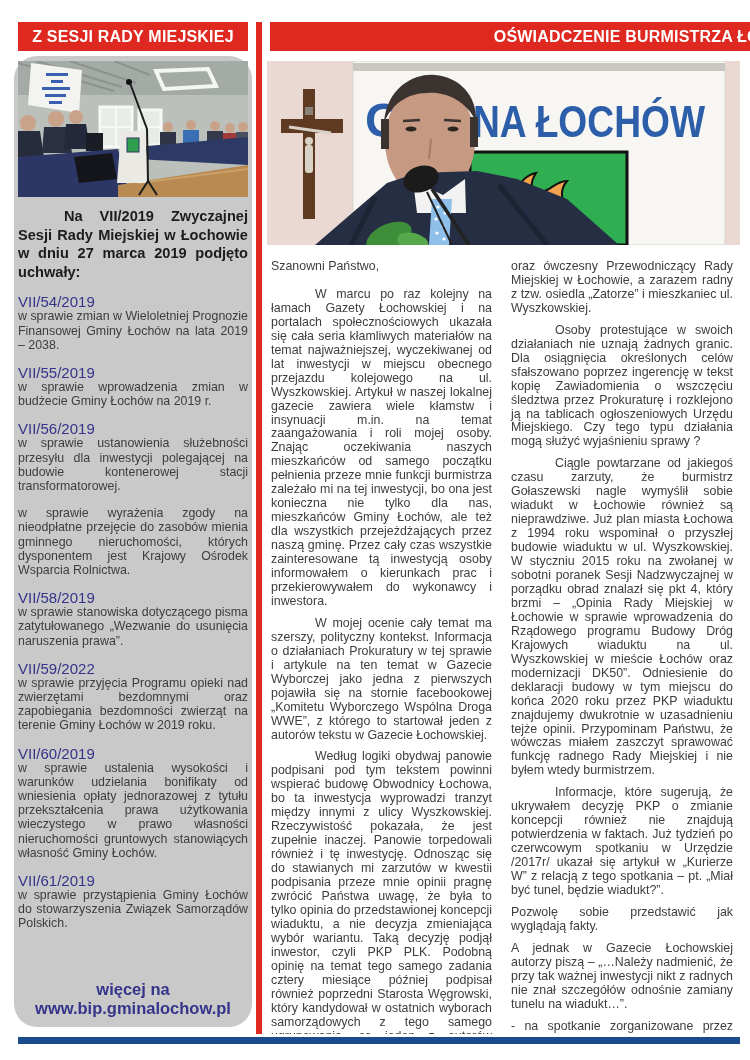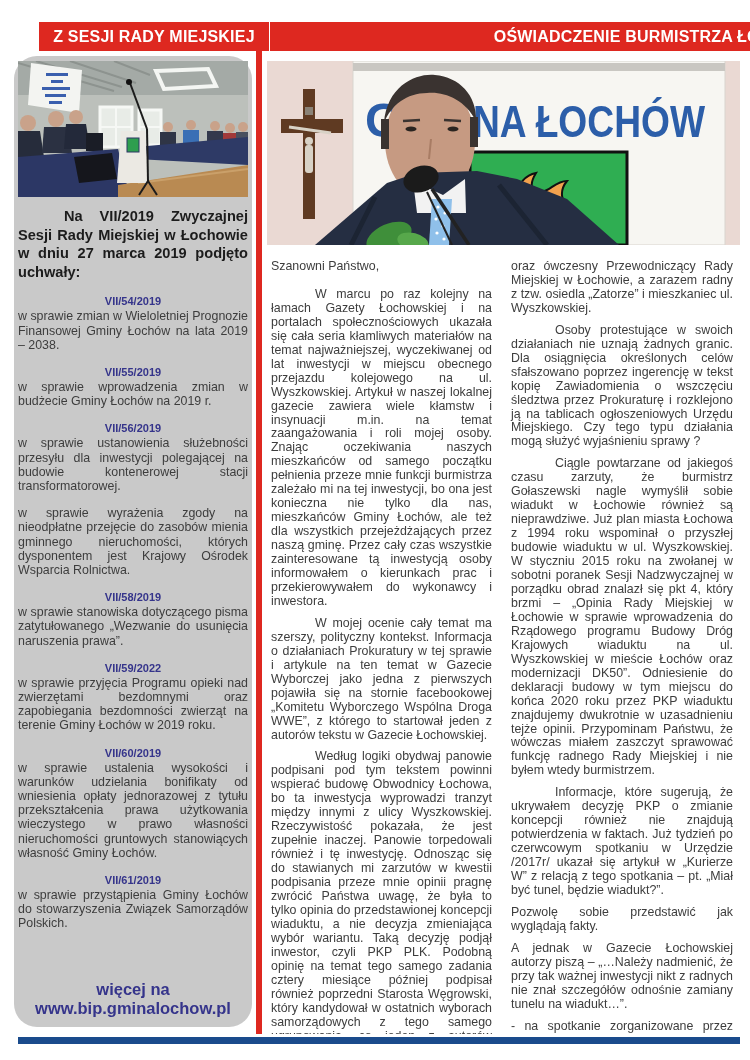--- a/index.html
+++ b/index.html
@@ -7,36 +7,36 @@
   .abs{position:absolute;}
   
   .hdr{background:#de2820;color:#ffffff;font-weight:bold;font-size:16px;
        display:flex;align-items:center;justify-content:center;letter-spacing:.2px;}
   .vdivider{background:#de2820;}
   
   .panel{background:#c9c9c9;}
   .intro{font-size:14.6px;line-height:18.6px;font-weight:bold;color:#1c1c1c;
          text-align:justify;text-indent:46px;margin:10px 0 2px 0;}
   .res{margin-top:13px;}
-  .res .num{color:#35348b;font-weight:bold;font-size:11px;line-height:15px;text-align:center;}
+  .res .num{color:#35348b;font-weight:normal;font-size:15px;line-height:15px;}
   .res .txt{color:#3d3d3d;font-size:12.4px;line-height:14.2px;text-align:justify;}
   .panel-footer{position:absolute;left:0;right:0;bottom:9px;text-align:center;
          color:#35348b;font-weight:bold;font-size:16.5px;}
   
   .stcol{font-size:12.4px;line-height:13.95px;color:#3d3d3d;text-align:justify;overflow:hidden;}
   .stcol p{margin:8px;}
   .stcol p.ind{text-indent:44px;}
   .stcol p.salut{margin-bottom:14px;}
   .bottombar{background:#1a4b8c;}
   svg{display:block;}
 </style>
 </head>
 <body>
 
-<div class="abs hdr" style="left:18px;top:22px;width:230px;height:29px;margin-left:21px;">
+<div class="abs hdr" style="left:18px;top:22px;width:230px;height:29px;">
   <span>Z SESJI RADY MIEJSKIEJ</span>
 </div>
 <div class="abs vdivider" style="left:256px;top:22px;width:6px;height:1012px;"></div>
 <div class="abs hdr" style="left:270px;top:22px;width:552px;height:29px;justify-content:flex-end;">
   <span>OŚWIADCZENIE BURMISTRZA ŁOCHOWA</span>
 </div>
 
 <div class="abs panel" style="left:14px;top:56px;width:238px;height:971px;border-radius:23px;">
 
   <svg class="abs" style="left:4px;top:5px;" width="230" height="136" viewBox="0 0 230 136" role="img">

